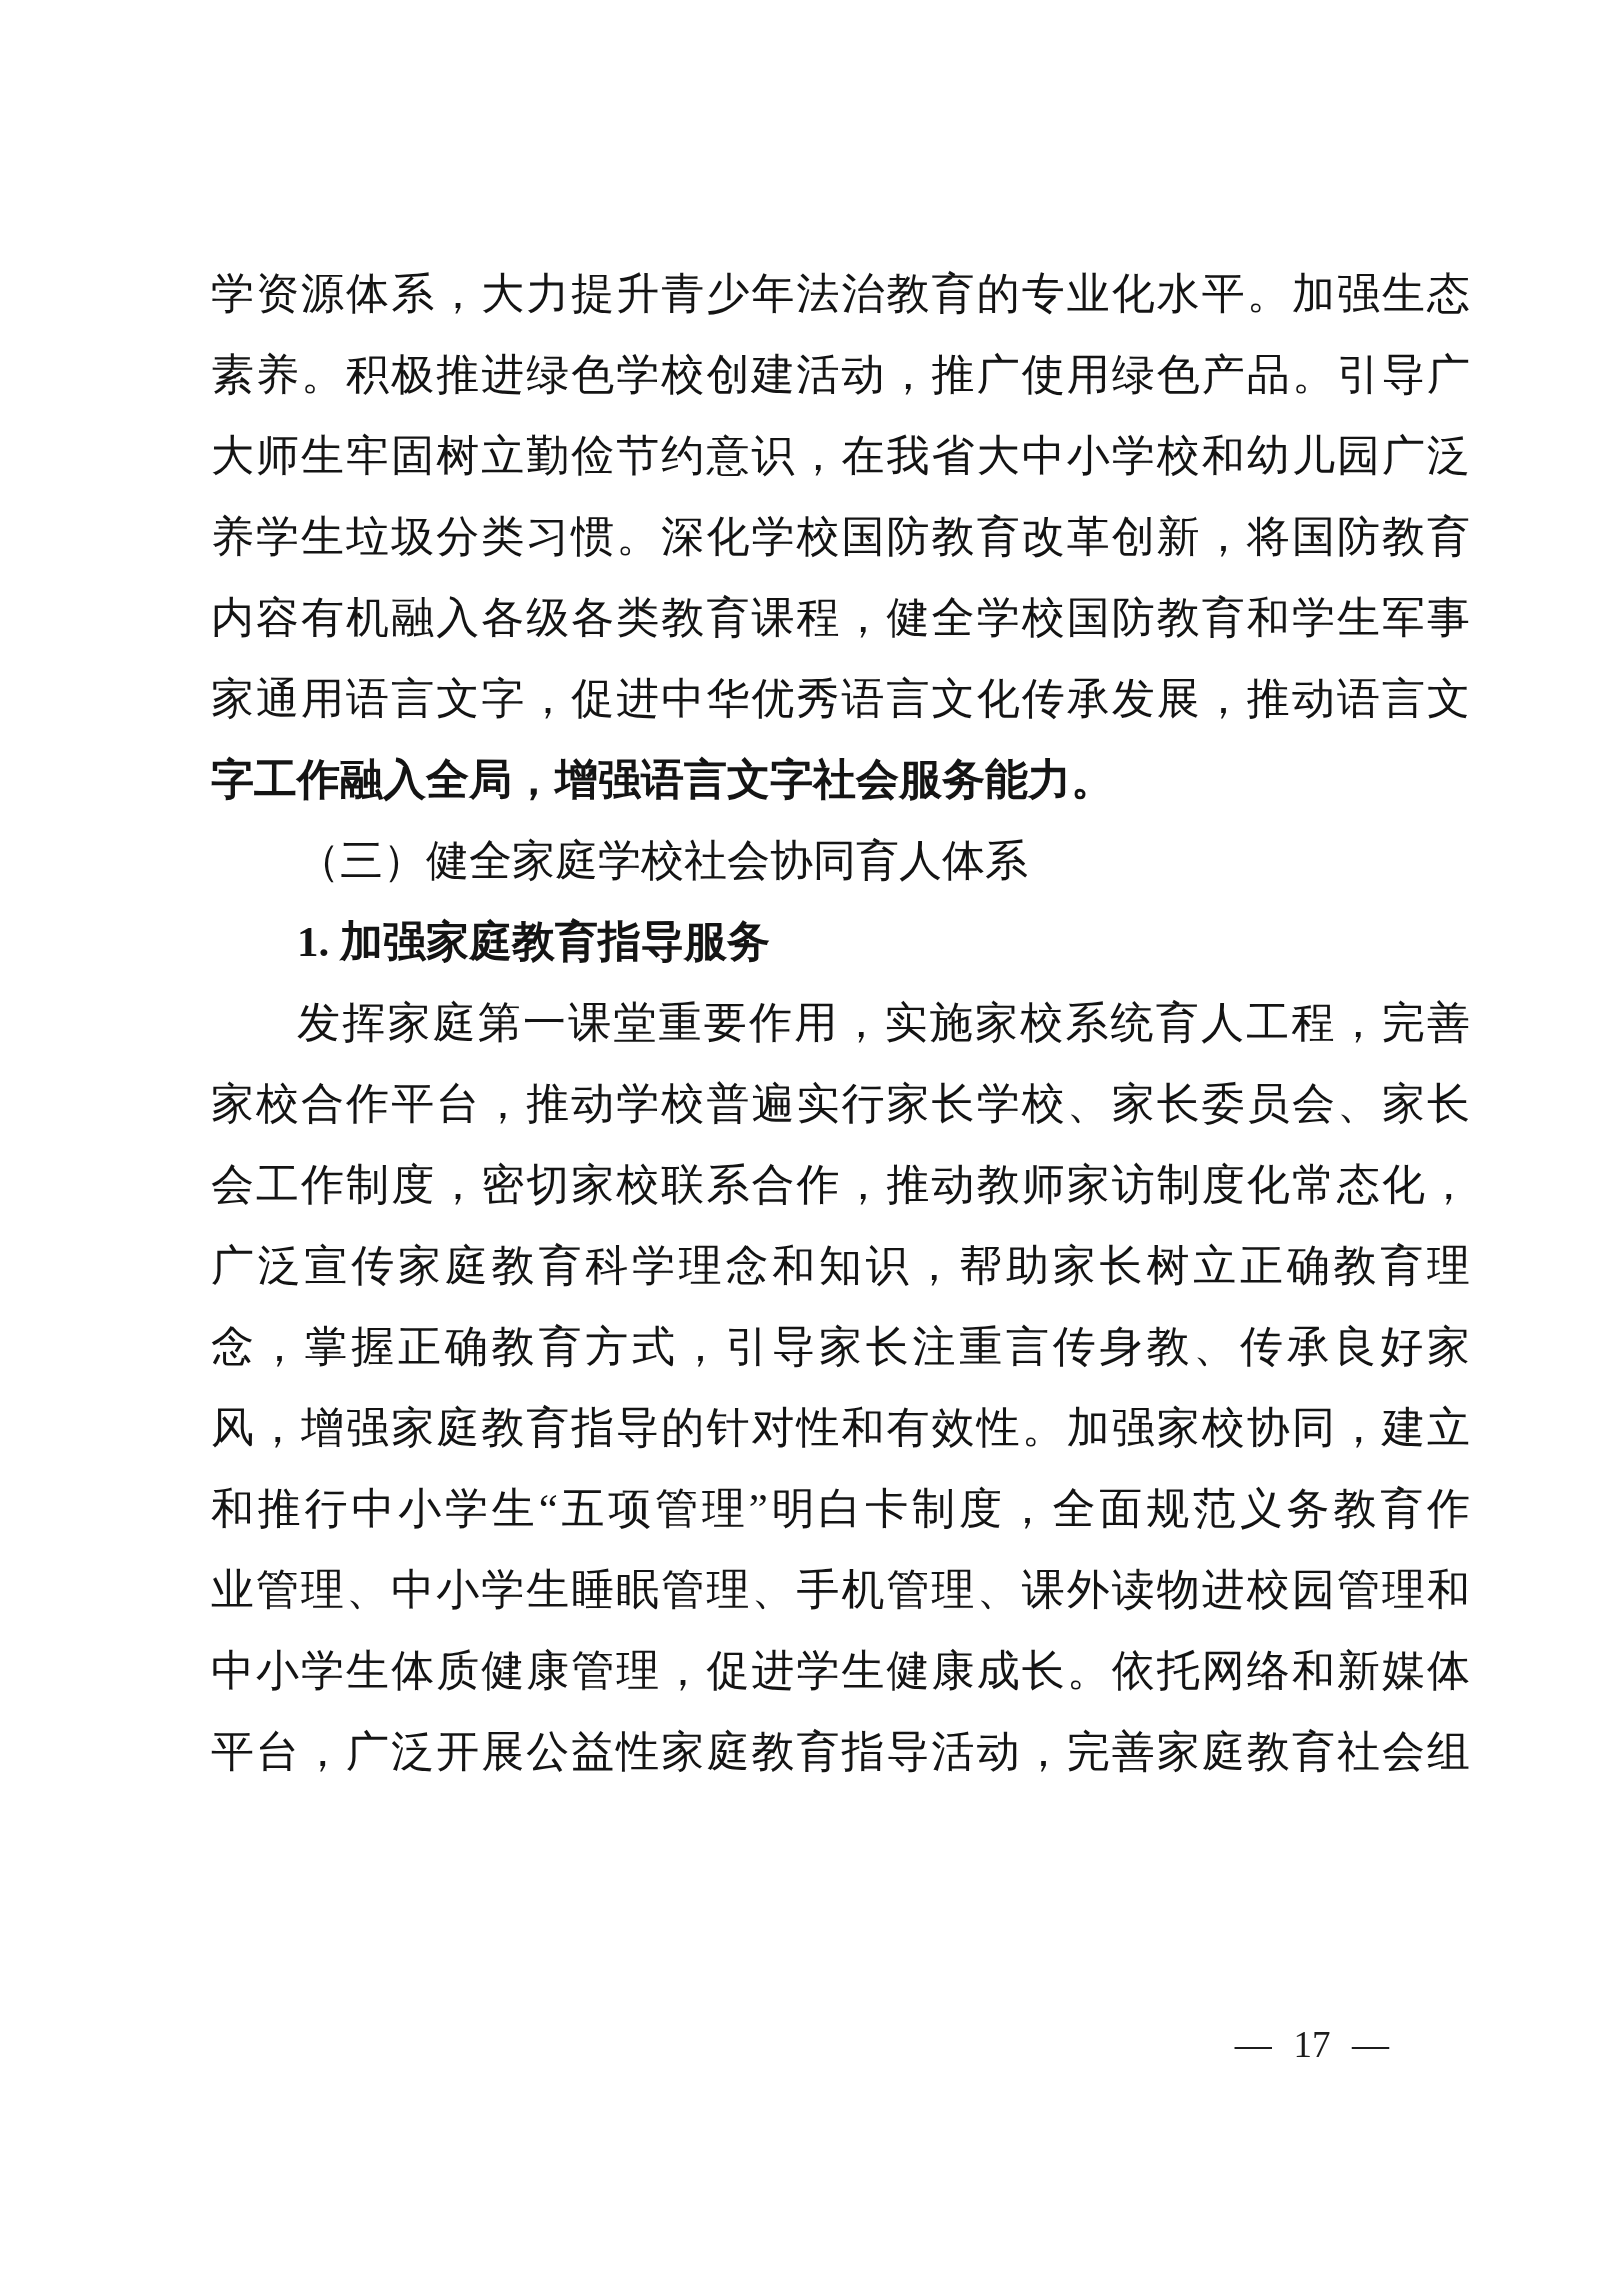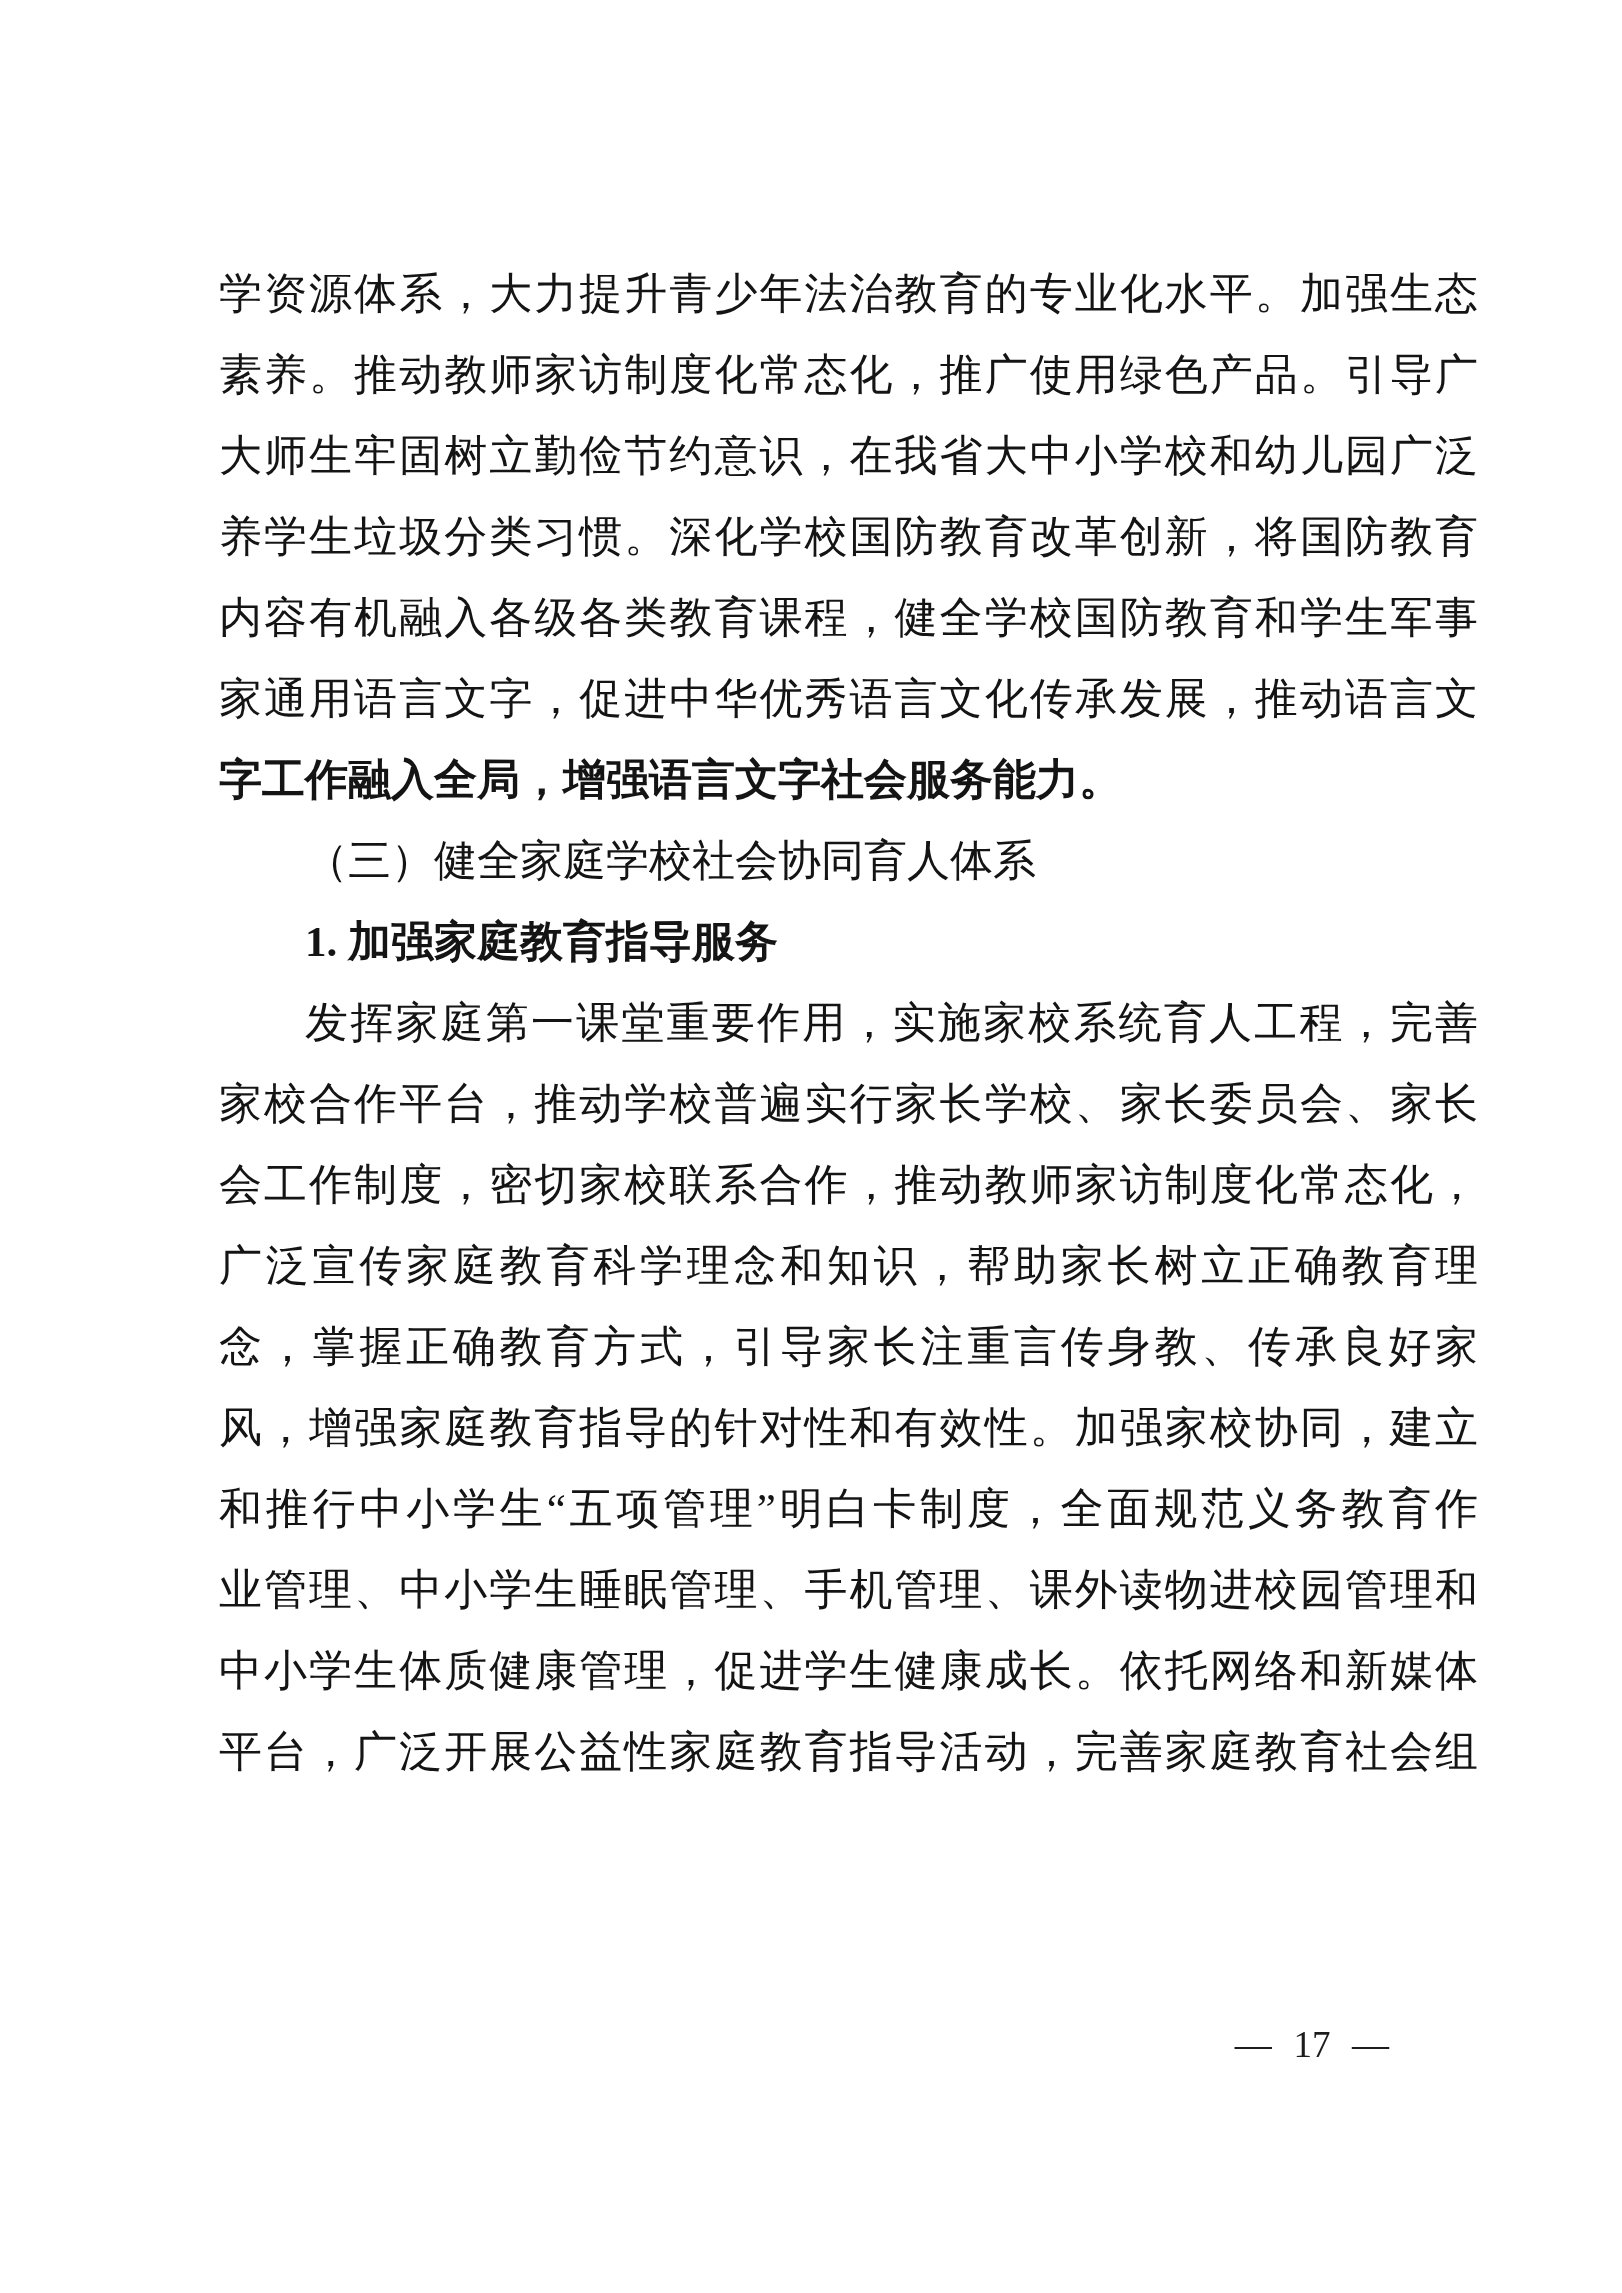--- a/index.html
+++ b/index.html
@@ -18,21 +18,20 @@
   .doc {
     position: absolute;
     inset: 0;
     background: #ffffff;
   }
   .text-block {
     position: absolute;
     left: 211px;
     top: 253px;
     width: 1259px;
-    margin-left: 8px;
   }
   .line {
     height: 81px;
     line-height: 81px;
     font-size: 43px;
     letter-spacing: 0;
     text-align: justify;
     text-align-last: justify;
     text-justify: inter-character;
     white-space: nowrap;
@@ -72,21 +71,21 @@
     color: #1c1c1c;
     font-family: "Liberation Serif", serif;
   }
 </style>
 </head>
 <body>
 
 <div class="doc">
   <div class="text-block">
     <div class="line">学资源体系，大力提升青少年法治教育的专业化水平。加强生态</div>
-    <div class="line">素养。推动教师家访制度化常态化，推广使用绿色产品。引导广</div>
+    <div class="line">素养。积极推进绿色学校创建活动，推广使用绿色产品。引导广</div>
     <div class="line">大师生牢固树立勤俭节约意识，在我省大中小学校和幼儿园广泛</div>
     <div class="line">养学生垃圾分类习惯。深化学校国防教育改革创新，将国防教育</div>
     <div class="line">内容有机融入各级各类教育课程，健全学校国防教育和学生军事</div>
     <div class="line">家通用语言文字，促进中华优秀语言文化传承发展，推动语言文</div>
     <div class="line end">字工作融入全局，增强语言文字社会服务能力。</div>
     <div class="line heading">（三）健全家庭学校社会协同育人体系</div>
     <div class="line subheading">1. 加强家庭教育指导服务</div>
     <div class="line indent">发挥家庭第一课堂重要作用，实施家校系统育人工程，完善</div>
     <div class="line">家校合作平台，推动学校普遍实行家长学校、家长委员会、家长</div>
     <div class="line">会工作制度，密切家校联系合作，推动教师家访制度化常态化，</div>

